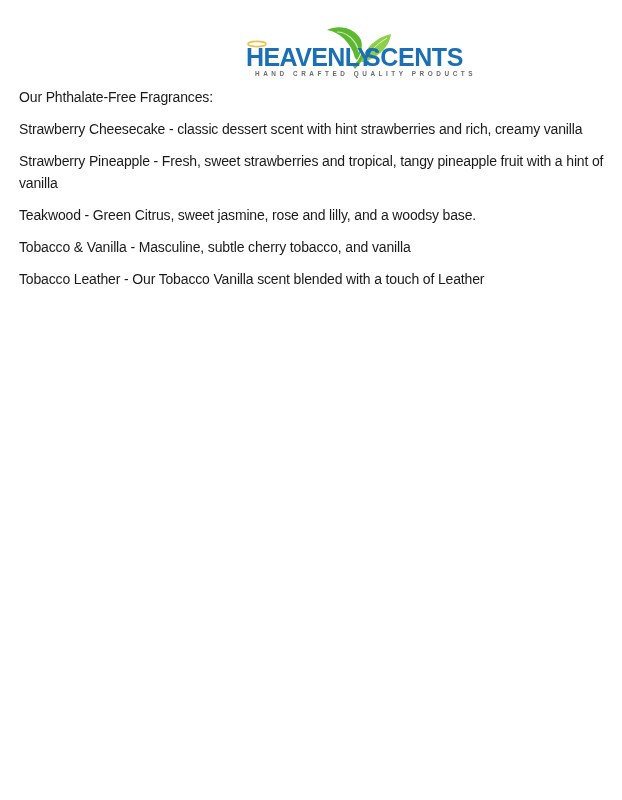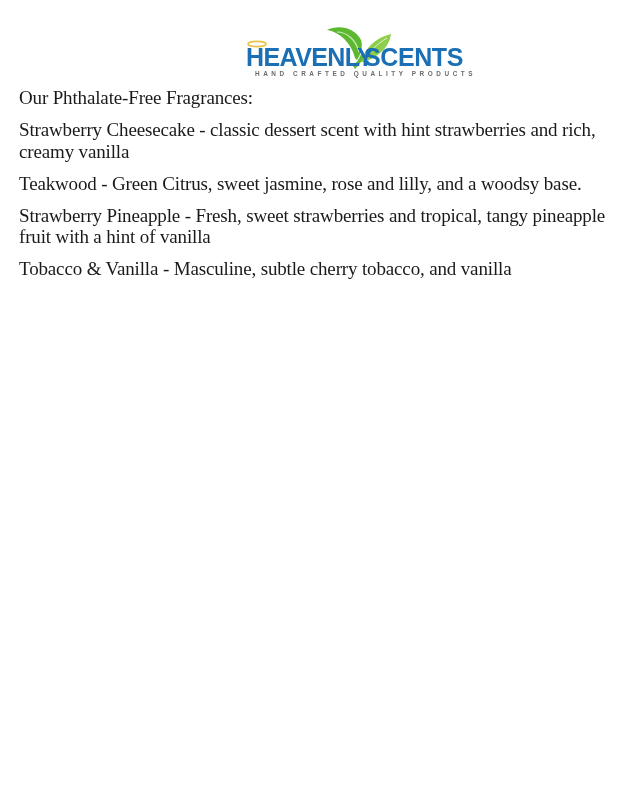--- a/index.html
+++ b/index.html
@@ -22,24 +22,23 @@
       width: 240px;
       height: 62px;
       margin-left: 42px;
     }
     .logo svg { display: block; }
     .content {
       position: absolute;
       left: 19px;
       top: 87px;
       width: 590px;
-      font-size: 19px;
+      font-size: 14px;
       line-height: 21.5px;
       letter-spacing: -0.15px;
-      font-family: Liberation Serif, serif;
     }
     .heading {
       margin: 0 0 10.5px 0;
     }
     .item {
       margin: 0 0 10.5px 0;
     }
   </style>
 </head>
 <body>
@@ -59,16 +58,17 @@
 
     <text x="3" y="48" font-family="'Liberation Sans', 'DejaVu Sans', sans-serif" font-size="25" font-weight="bold" fill="#1a6fb5" letter-spacing="-0.6">HEAVENLY</text>
     <text x="121" y="48" font-family="'Liberation Sans', 'DejaVu Sans', sans-serif" font-size="25" font-weight="bold" fill="#1a6fb5" letter-spacing="-0.4">SCENTS</text>
     <text x="12" y="58" font-family="'Liberation Sans', 'DejaVu Sans', sans-serif" font-size="6.4" font-weight="bold" fill="#6b6b6b" letter-spacing="3.55">HAND CRAFTED QUALITY PRODUCTS</text>
   </svg>
 </div>
 
 <div class="content">
   <p class="heading">Our Phthalate-Free Fragrances:</p>
   <p class="item">Strawberry Cheesecake - classic dessert scent with hint strawberries and rich, creamy vanilla</p>
+  <p class="item">Strawberry Pineapple - Fresh, sweet strawberries and tropical, tangy pineapple fruit with a hint of vanilla</p>
   <p class="item">Teakwood - Green Citrus, sweet jasmine, rose and lilly, and a woodsy base.</p>
-  <p class="item">Strawberry Pineapple - Fresh, sweet strawberries and tropical, tangy pineapple fruit with a hint of vanilla</p>
   <p class="item">Tobacco &amp; Vanilla - Masculine, subtle cherry tobacco, and vanilla</p>
+  <p class="item">Tobacco Leather - Our Tobacco Vanilla scent blended with a touch of Leather</p>
 </div>
 
 </body></html>

